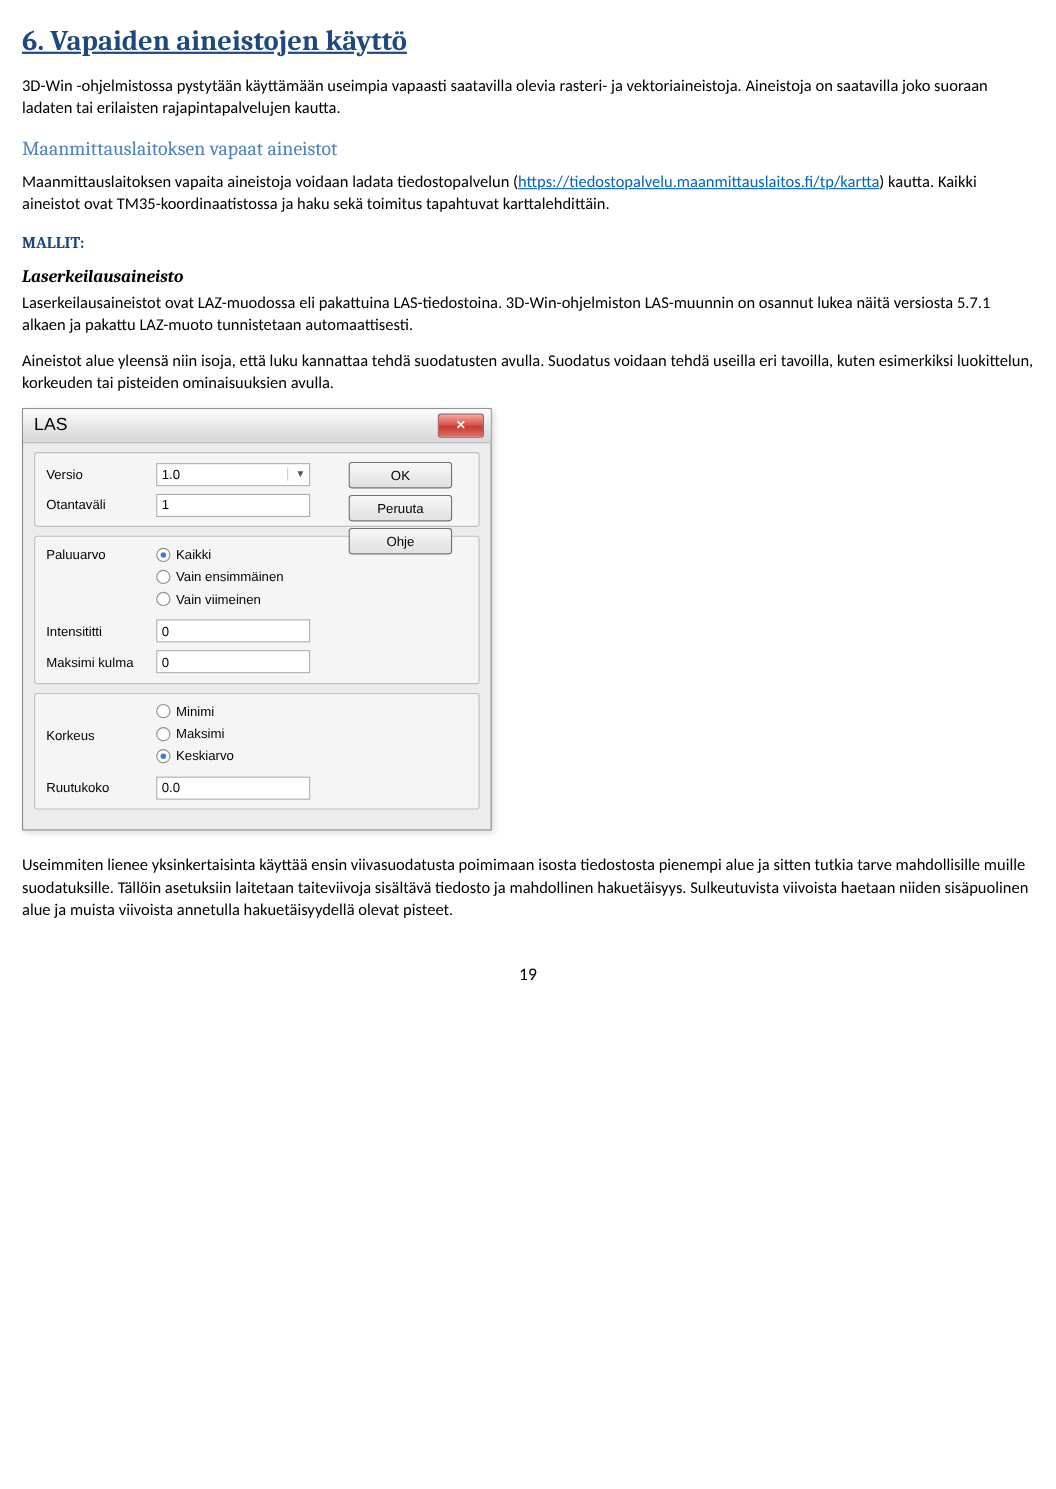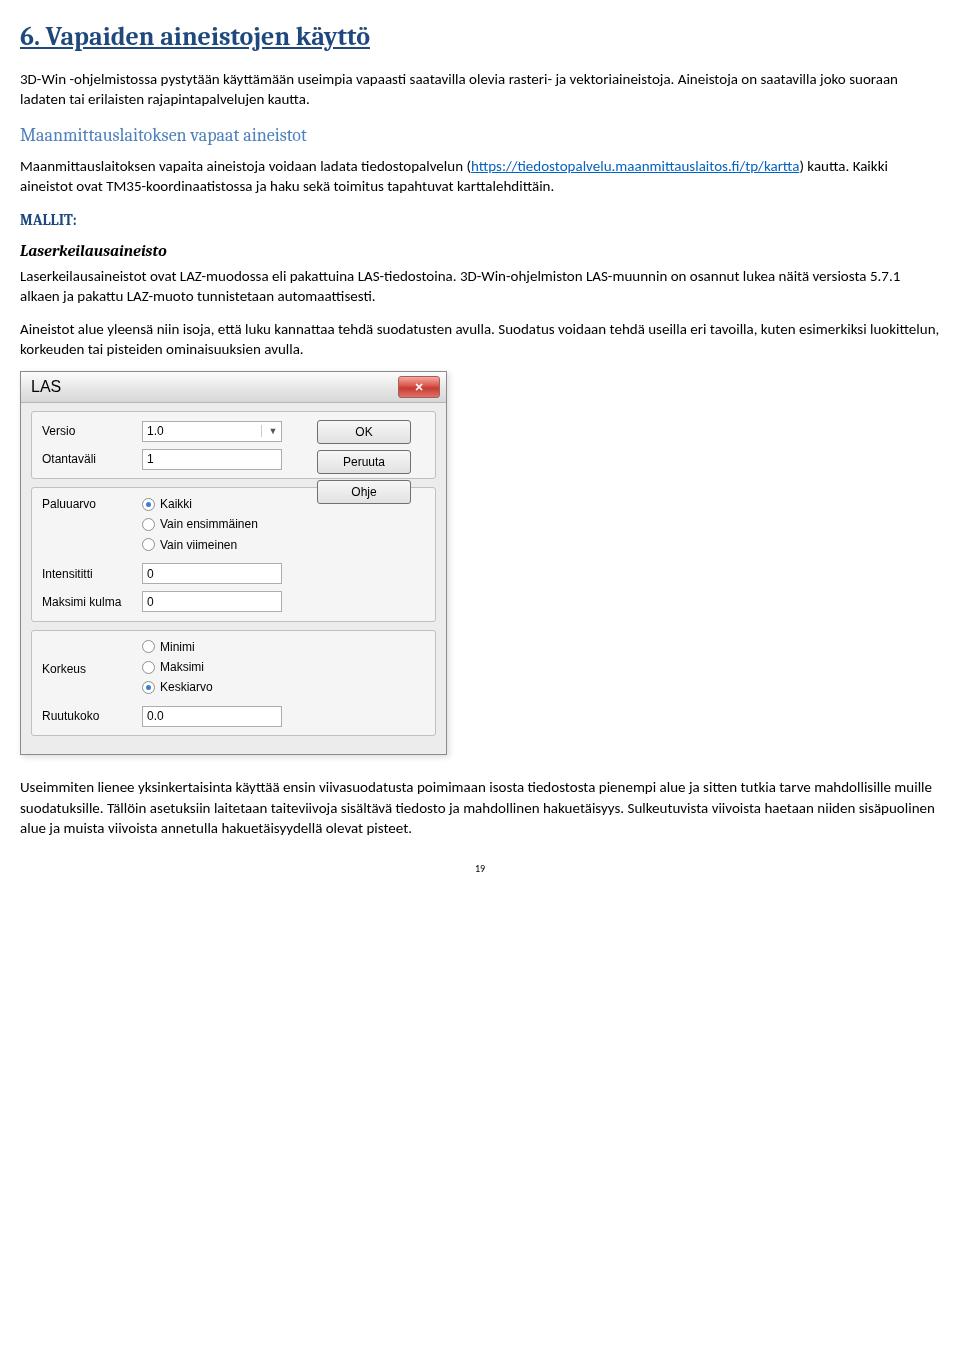--- a/index.html
+++ b/index.html
@@ -188,22 +188,22 @@
     width: 28px;
     display: inline-flex;
     align-items: center;
     justify-content: center;
     font-size: 12px;
     margin-left: 4px;
     flex-shrink:0;
   }
   .page-num {
     text-align: center;
-    font-size: 10px;
-    margin-top: 24px;
+    font-size: 16px;
+    margin-top: 38px;
   }
 </style>
 </head>
 <body>
 
 <h1>6. Vapaiden aineistojen käyttö</h1>
 
 <p>3D-Win -ohjelmistossa pystytään käyttämään useimpia vapaasti saatavilla olevia rasteri- ja vektoriaineistoja. Aineistoja on saatavilla joko suoraan ladaten tai erilaisten rajapintapalvelujen kautta.</p>
 
 <h2>Maanmittauslaitoksen vapaat aineistot</h2>

